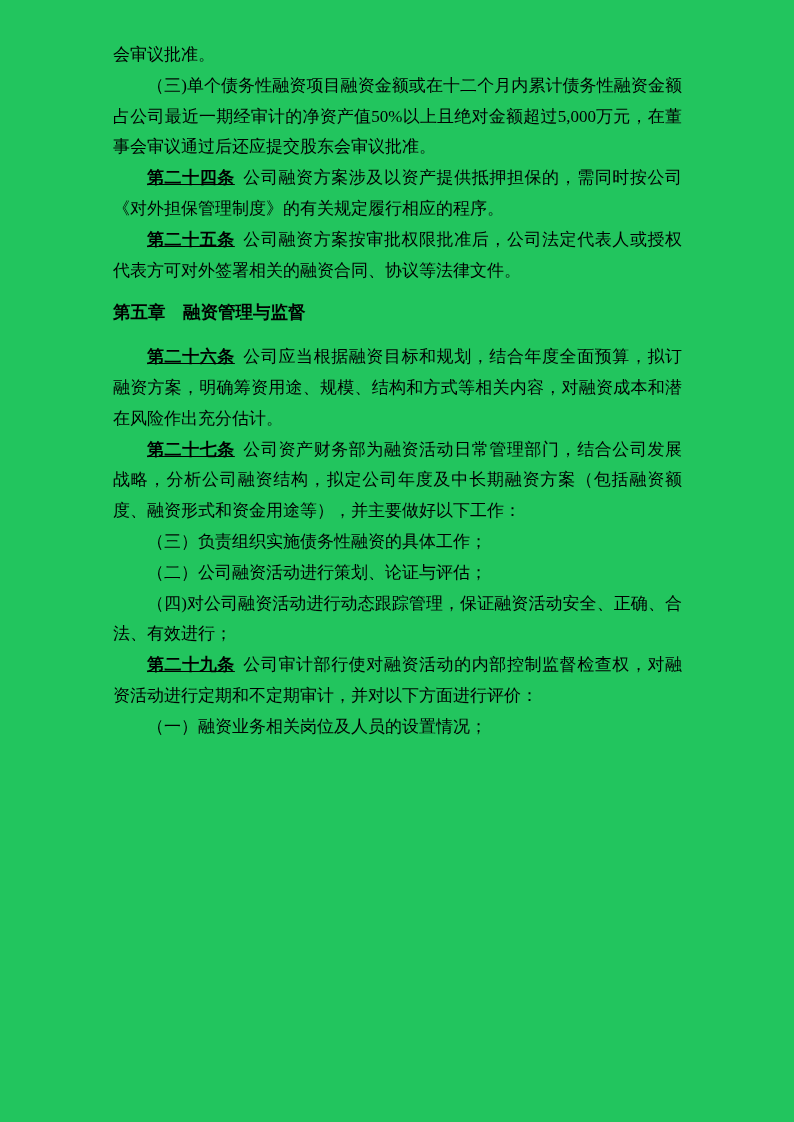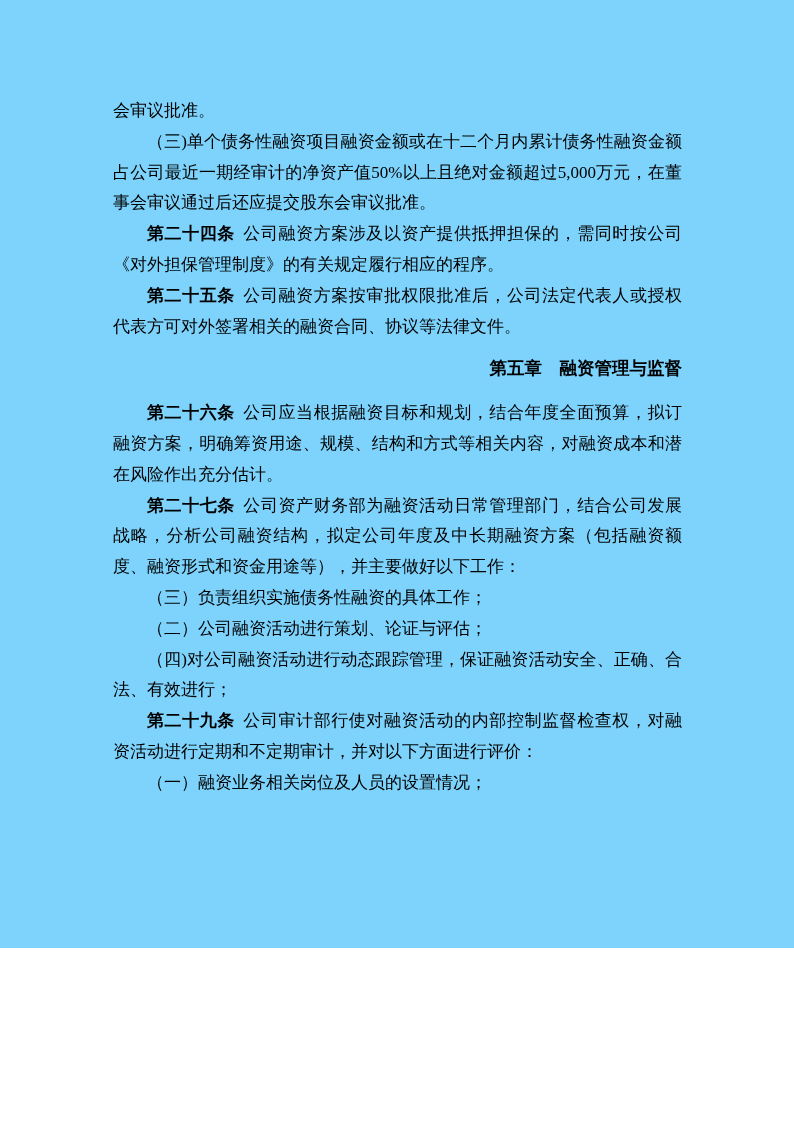--- a/index.html
+++ b/index.html
@@ -4,46 +4,47 @@
 <title>公司融资管理制度 — 页面</title>
 <style>
   html, body {
     margin: 0;
     padding: 0;
     background: #ffffff;
   }
   .page {
     position: relative;
     width: 794px;
-    height: 948px;
+    height: 1122px;
     box-sizing: border-box;
     margin: 0 auto;
-    padding: 96px 112px 40px 113px;
-    background: #7dd3fc;
+    padding: 40px 112px 40px 113px;
+    background: #22c55e;
     color: #000000;
     font-family: "Liberation Serif", "DejaVu Serif", serif;
     font-size: 17px;
     line-height: 30.8px;
     overflow: hidden;
   }
   .para {
     margin: 0;
     text-align: justify;
     text-indent: 2em;
   }
   .para.no-indent {
     text-indent: 0;
   }
   .term {
     font-weight: bold;
     margin-right: 0.5em;
+    text-decoration: underline;
   }
   .chapter {
     margin: 11px 0 14px 0;
-    text-align: right;
+    text-align: left;
     text-indent: 0;
     font-size: 17.5px;
     font-weight: bold;
     line-height: 30.8px;
   }
   .chapter .num {
     margin-right: 1em;
   }
 </style>
 </head>

